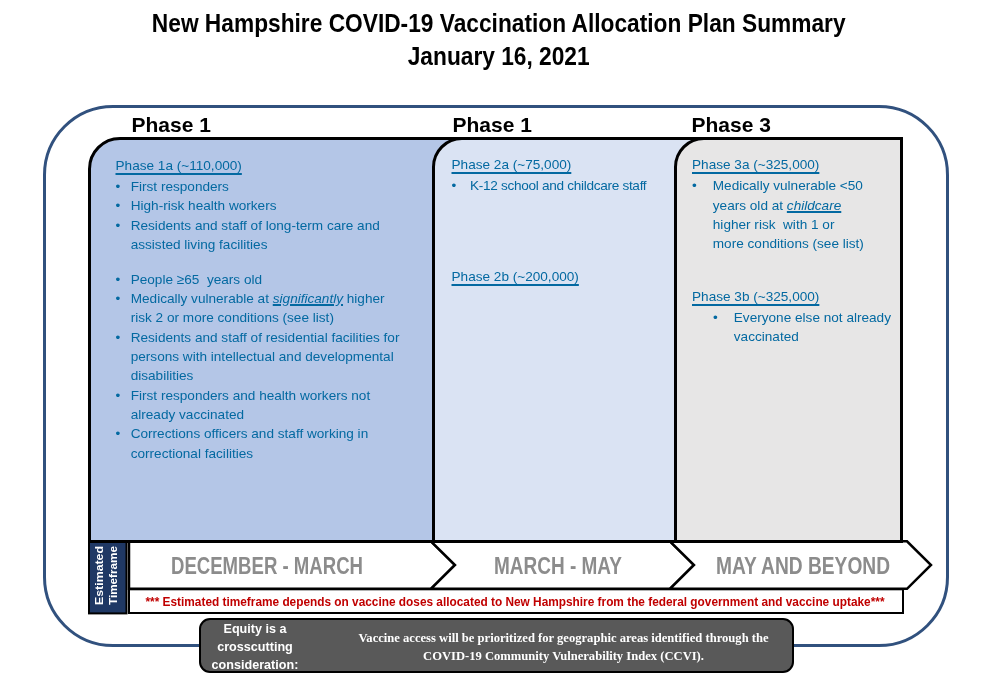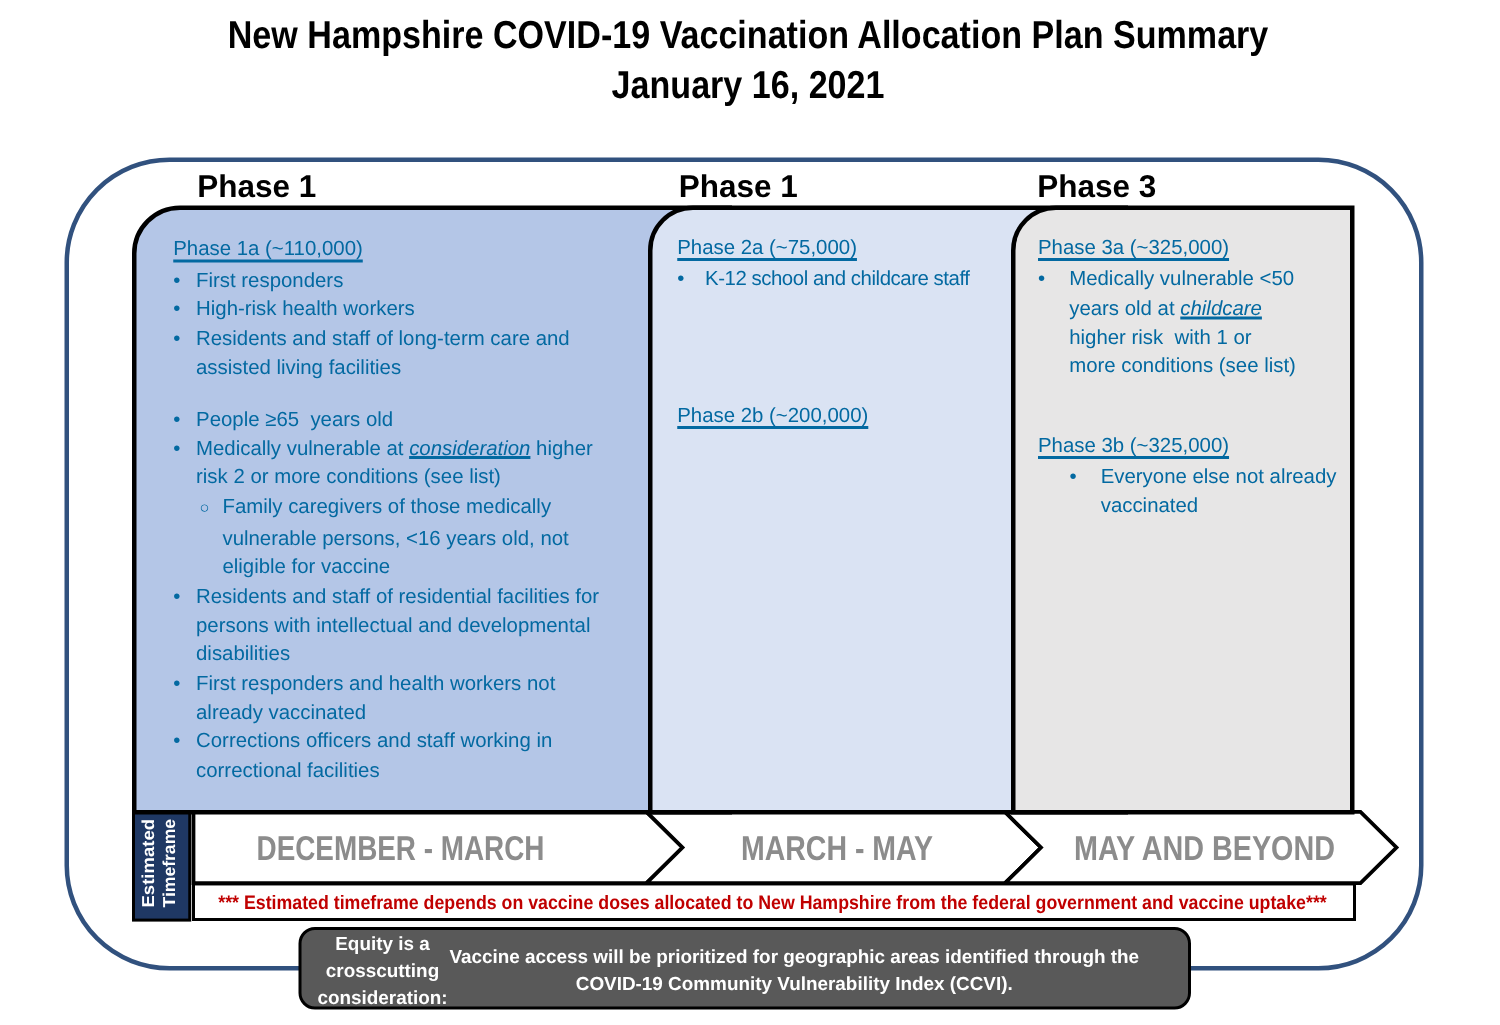--- a/index.html
+++ b/index.html
@@ -43,22 +43,21 @@
   <div class="abs ph" style="left:452.5px;">Phase 1</div>
   <div class="abs ph" style="left:691.5px;">Phase 3</div>
 
   <div class="abs txt" style="left:115.5px;top:156px;width:318px;">
     <div class="hd">Phase 1a (~110,000)</div>
     <div class="b"><span class="d">•</span>First responders</div>
     <div class="b"><span class="d">•</span>High-risk health workers</div>
     <div class="b"><span class="d">•</span>Residents and staff of long-term care and<br>assisted living facilities</div>
     <div class="sp"></div>
     <div class="b"><span class="d">•</span>People ≥65&nbsp; years old</div>
-    <div class="b"><span class="d">•</span>Medically vulnerable at <span class="it">consideration</span> higher<br>risk 2 or more conditions (see list)</div>
-    <div class="sb"><span class="d2">○</span>Family caregivers of those medically<br>vulnerable persons, &lt;16 years old, not<br>eligible for vaccine</div>
+    <div class="b"><span class="d">•</span>Medically vulnerable at <span class="it">significantly</span> higher<br>risk 2 or more conditions (see list)</div>
     <div class="b"><span class="d">•</span>Residents and staff of residential facilities for<br>persons with intellectual and developmental<br>disabilities</div>
     <div class="b"><span class="d">•</span>First responders and health workers not<br>already vaccinated</div>
     <div class="b"><span class="d">•</span>Corrections officers and staff working in<br>correctional facilities</div>
   </div>
 
   <div class="abs txt" style="left:451.5px;top:155.3px;width:235px;">
     <div class="hd">Phase 2a (~75,000)</div>
     <div class="b" style="padding-left:18.5px;letter-spacing:-0.3px;"><span class="d" style="width:18.5px;margin-left:-18.5px;">•</span>K-12 school and childcare staff</div>
     <div style="height:71.2px;"></div>
     <div class="hd">Phase 2b (~200,000)</div>
@@ -85,13 +84,13 @@
     <g transform="translate(102.5,575.5) rotate(-90)">
       <text x="0" y="0" text-anchor="middle" textLength="59" lengthAdjust="spacingAndGlyphs" font-family="Liberation Sans" font-size="11.5" font-weight="bold" fill="#fff">Estimated</text>
     </g>
     <g transform="translate(116.5,575.5) rotate(-90)">
       <text x="0" y="0" text-anchor="middle" textLength="59" lengthAdjust="spacingAndGlyphs" font-family="Liberation Sans" font-size="11.5" font-weight="bold" fill="#fff">Timeframe</text>
     </g>
   </svg>
 
   <div class="abs eq"></div>
   <div class="abs eqt" style="left:199px;top:621.3px;width:112px;line-height:17.9px;">Equity is a<br>crosscutting<br>consideration:</div>
-  <div class="abs eqt" style="left:294px;top:630px;width:471px;line-height:17.5px;">Vaccine access will be prioritized for geographic areas identified through the<br>COVID-19 Community Vulnerability Index (CCVI).</div>
+  <div class="abs eqt" style="left:328px;top:630px;width:471px;line-height:17.5px;font-family:Liberation Serif, serif;">Vaccine access will be prioritized for geographic areas identified through the<br>COVID-19 Community Vulnerability Index (CCVI).</div>
 
 </body></html>

